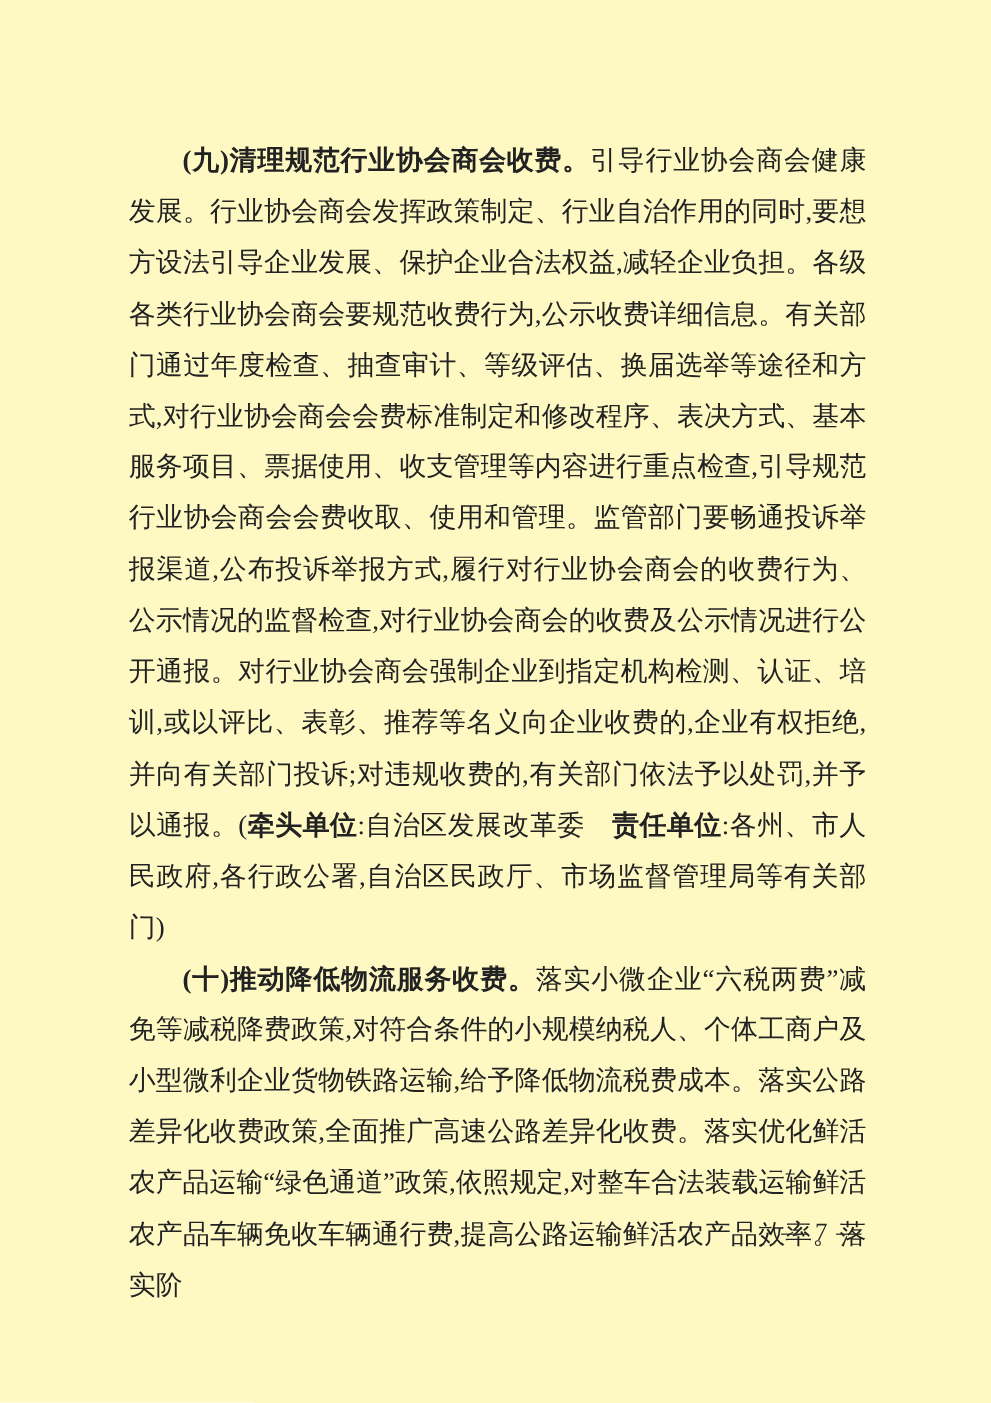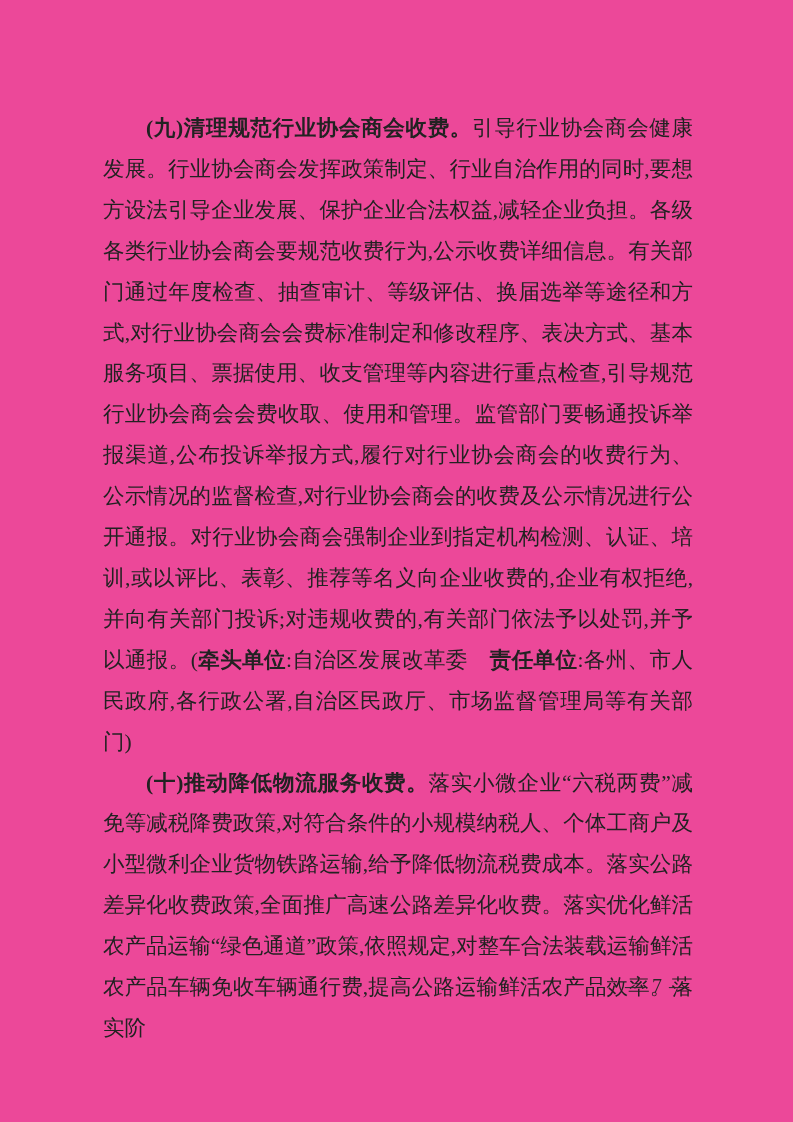--- a/index.html
+++ b/index.html
@@ -9,21 +9,21 @@
   }
   body {
     width: 793px;
     height: 1122px;
     overflow: hidden;
   }
   .page {
     position: relative;
     width: 793px;
     height: 1122px;
-    background: #ec4899;
+    background: #fef9c3;
     font-family: "Liberation Serif", serif;
     color: #222222;
   }
   .doc-body {
     position: absolute;
     left: 103px;
     top: 108px;
     width: 590px;
   }
   .para {

